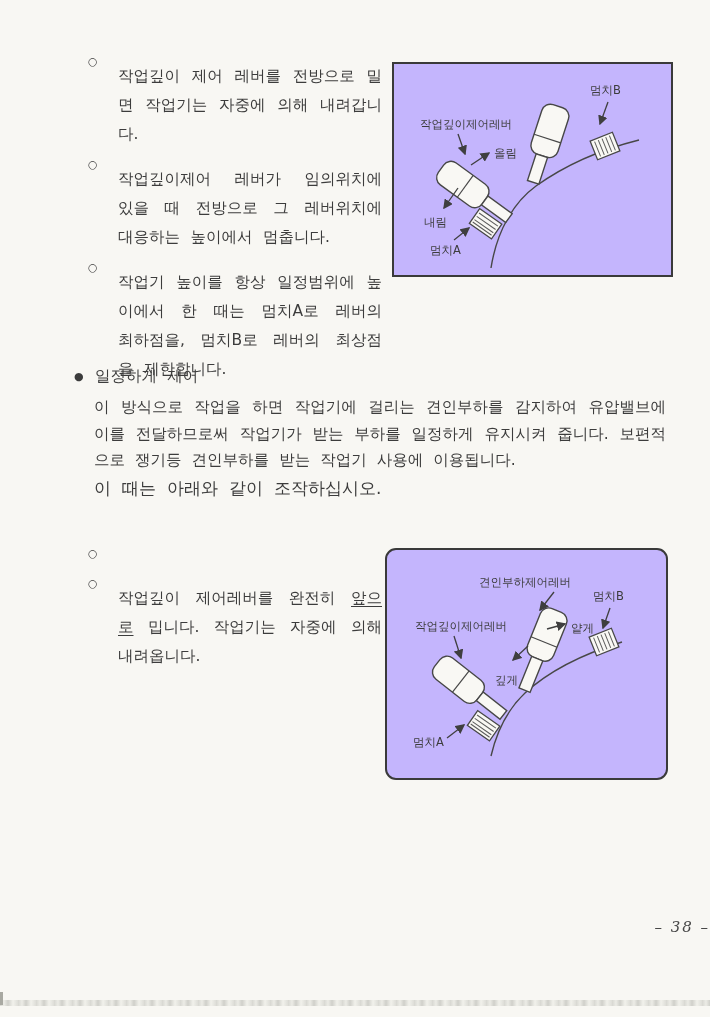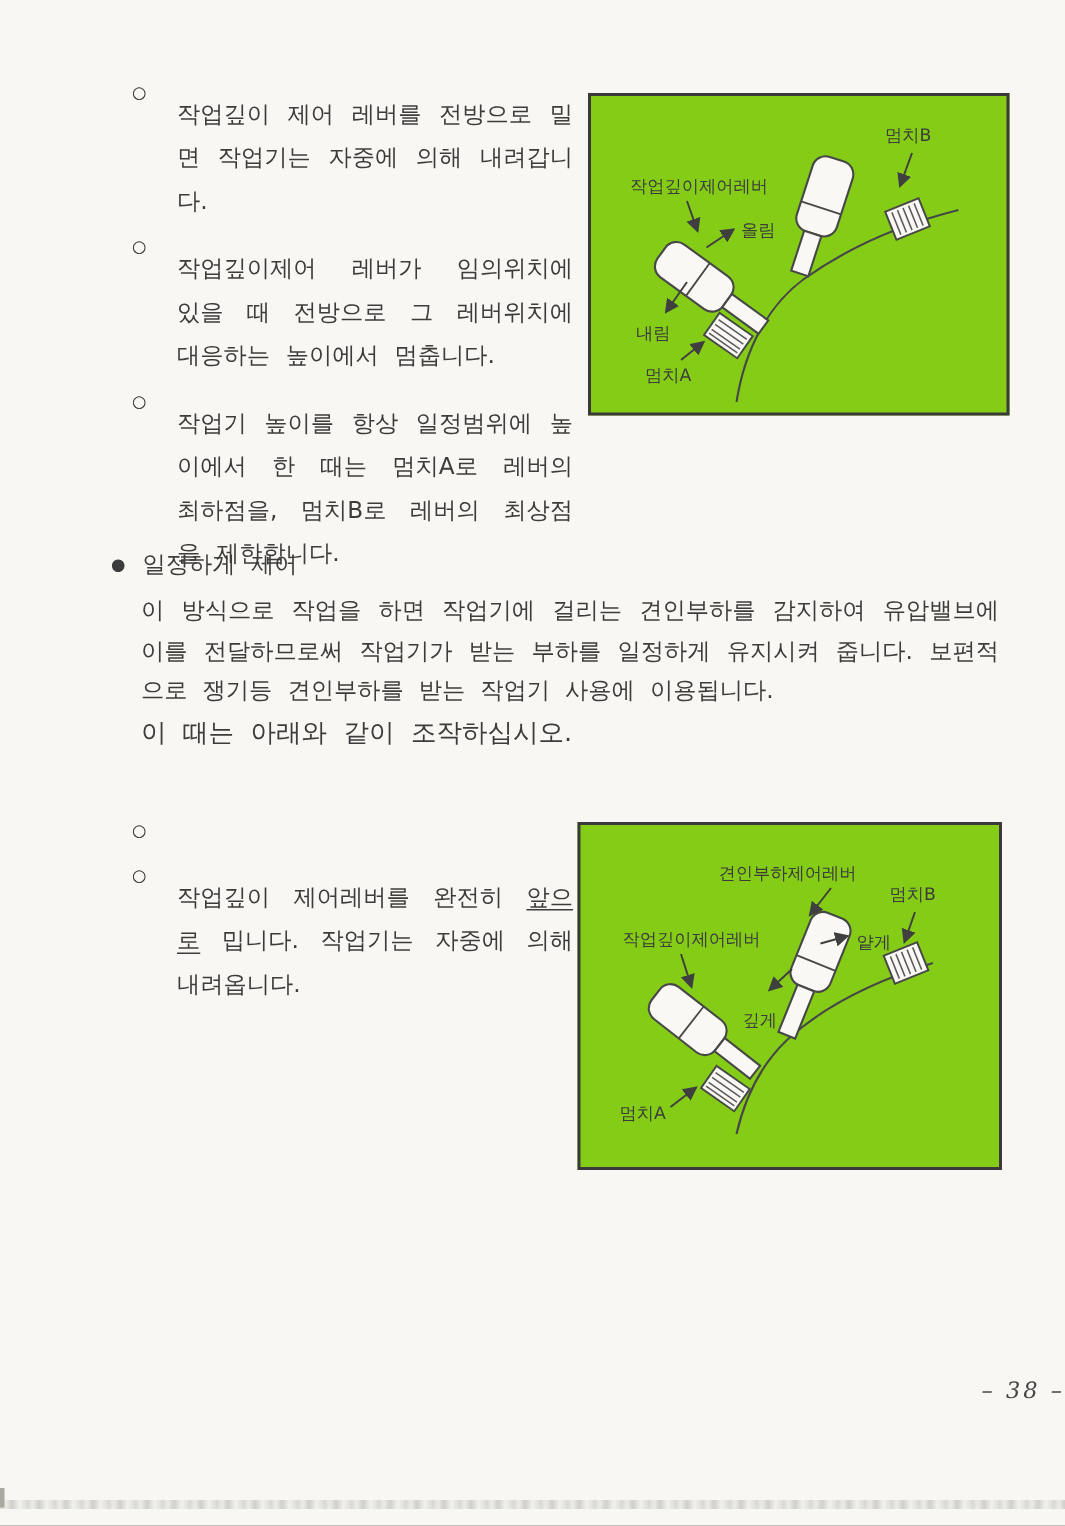--- a/index.html
+++ b/index.html
@@ -24,23 +24,23 @@
 
   .para  { position:absolute; left:94px; top:394px; width:572px;
            font-size:15.5px; line-height:26.5px; text-align:justify; word-spacing:0.33em; }
   .para2 { position:absolute; left:94px; top:477px; font-size:17px; word-spacing:0.33em; }
 
   .page-num { position:absolute; left:0; right:0; top:918px; text-align:right;
               font-family:"DejaVu Serif", serif; font-style:italic; font-size:15px;
               letter-spacing:2px; color:#474747; }
 
   
-  .diag { position:absolute; border:2px solid #3a3a3a; background:#84cc16; }
+  .diag { position:absolute; border:2px solid #3a3a3a; background:#c4b5fd; }
   .diag1 { left:392px; top:62px;  width:277px; height:211px; }
-  .diag2 { left:385px; top:548px; width:279px; height:228px; }
+  .diag2 { left:385px; top:548px; width:279px; height:228px;border-radius:11px; }
   .diag svg { display:block; width:100%; height:100%; }
   .diag path.curve { fill:none; stroke:#474747; stroke-width:1.4; }
   .diag g.lever rect { fill:#f9f8f4; stroke:#474747; stroke-width:1.4; }
   .diag g.lever line { stroke:#474747; stroke-width:1.2; }
   .diag g.stop rect { fill:#f9f8f4; stroke:#474747; stroke-width:1.3; }
   .diag g.stop line { stroke:#5a5a5a; stroke-width:1; }
   .diag line.arrow { stroke:#3f3f3f; stroke-width:1.3; }
   .diag text { font-size:11.5px; fill:#3c3c3c; font-family:"DejaVu Sans", sans-serif; }
 
   

